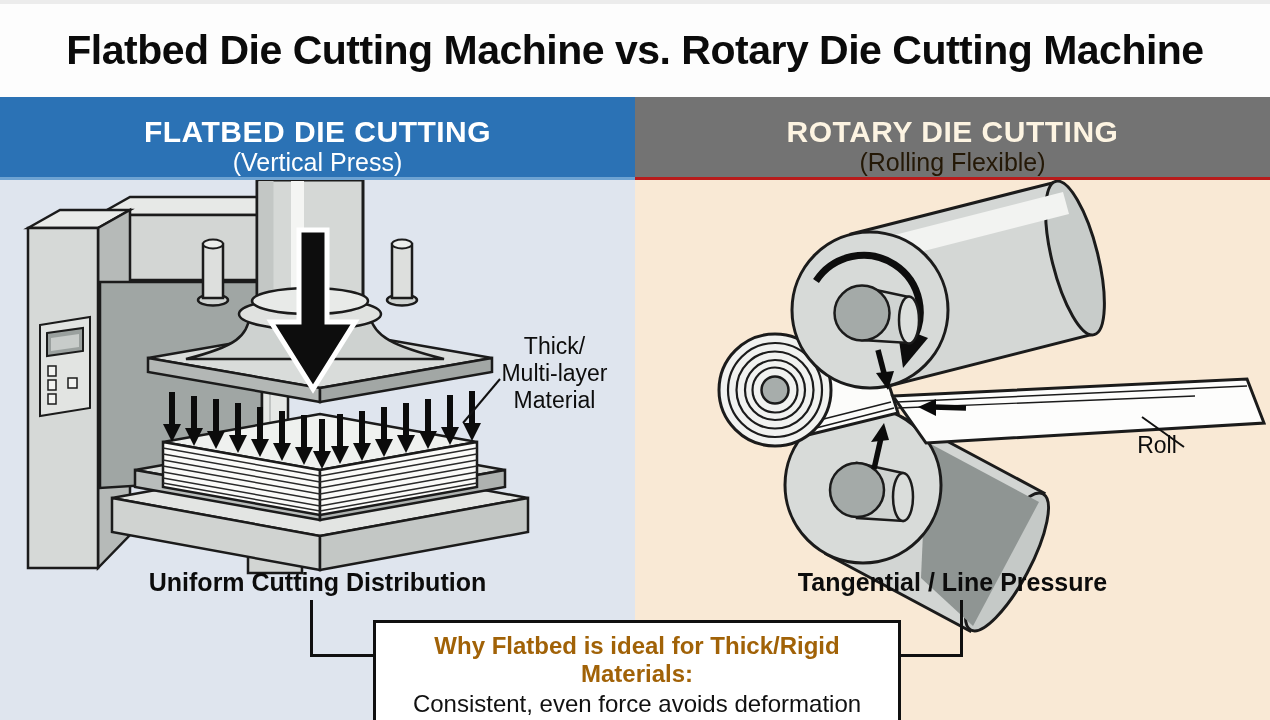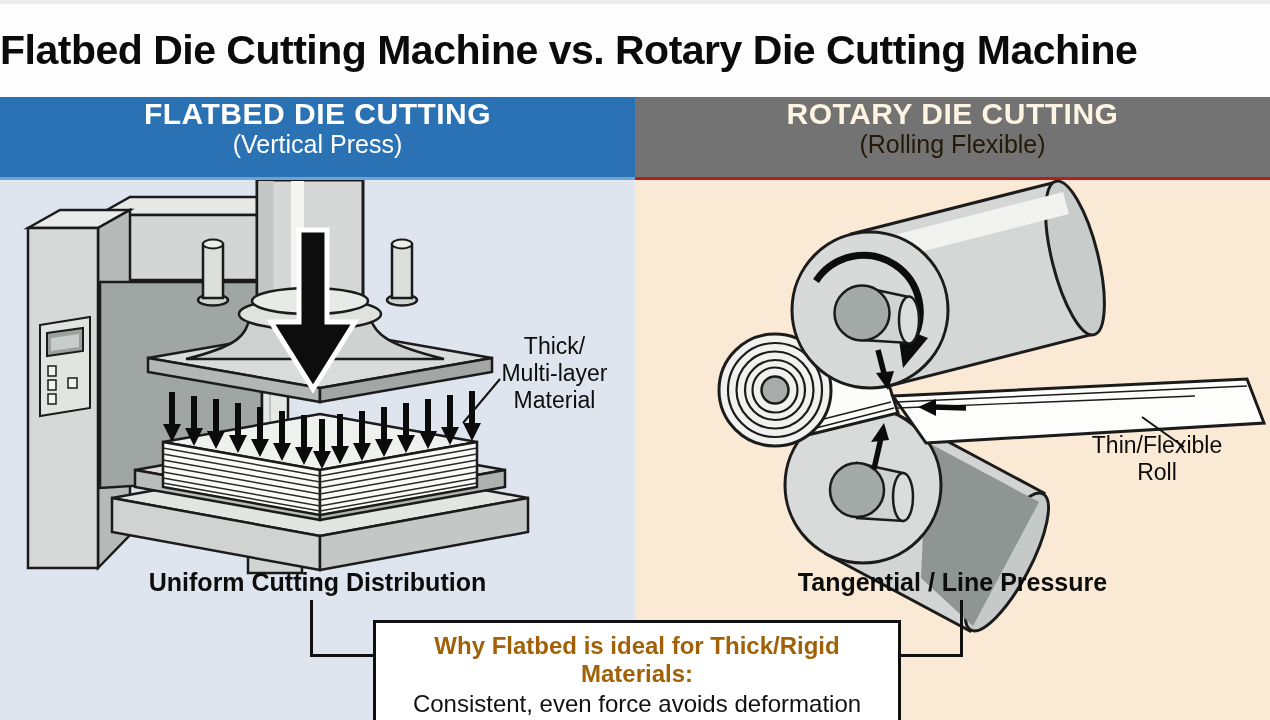--- a/index.html
+++ b/index.html
@@ -1,24 +1,24 @@
 <!DOCTYPE html>
 <html><head>
 <meta charset="utf-8">
 <style>
   html,body{margin:0;padding:0;background:#ffffff;overflow:hidden;}
   body{width:1270px;height:720px;font-family:"Liberation Sans",sans-serif;position:relative;}
   .page{position:absolute;inset:0;width:1270px;height:720px;}
 
   .title-band{position:absolute;left:0;top:0;width:1270px;height:97px;background:#fdfdfd;
-    border-top:4px solid #ececec;box-sizing:border-box;display:flex;align-items:center;justify-content:flex-start;}
+    border-top:4px solid #ececec;box-sizing:border-box;display:flex;align-items:center;justify-content:center;}
   .page-title{font-size:41px;font-weight:bold;color:#0b0b0b;letter-spacing:-0.5px;white-space:nowrap;}
 
   .header-row{position:absolute;left:0;top:97px;width:1270px;height:83px;display:flex;}
-  .header-half{width:635px;height:83px;display:flex;flex-direction:column;align-items:center;justify-content:flex-start;box-sizing:border-box;}
+  .header-half{width:635px;height:83px;display:flex;flex-direction:column;align-items:center;justify-content:flex-end;box-sizing:border-box;}
   .flatbed-header{background:#2b72b5;border-bottom:3px solid #6ea3d2;}
   .rotary-header{background:#737373;border-bottom:3px solid #b91c1c;}
   .header-title{font-size:30px;line-height:33px;font-weight:bold;color:#ffffff;letter-spacing:0.5px;}
   .rotary-header .header-title{color:#fdf4e2;}
   .header-sub{font-size:25px;line-height:29px;color:#ffffff;}
   .rotary-header .header-sub{color:#241806;}
 
   .panel{position:absolute;top:180px;width:635px;height:540px;overflow:hidden;}
   .flatbed-panel{left:0;background:#dfe5ee;}
   .rotary-panel{left:635px;background:#f9e9d5;}
@@ -252,21 +252,20 @@
       <line x1="507" y1="237" x2="549" y2="267" stroke="#111111" stroke-width="2"></line>
     </svg>
   </div>
 
   <div class="material-label flatbed-material-label">
     <div>Thick/</div>
     <div>Multi-layer</div>
     <div>Material</div>
   </div>
   <div class="material-label rotary-material-label">
-    <div>Thin/Flexible</div>
     <div>Roll</div>
   </div>
 
   <div class="caption flatbed-caption">Uniform Cutting Distribution</div>
   <div class="caption rotary-caption">Tangential / Line Pressure</div>
 
   <div class="connector" id="conn-left-v"></div>
   <div class="connector" id="conn-left-h"></div>
   <div class="connector" id="conn-right-v"></div>
   <div class="connector" id="conn-right-h"></div>

